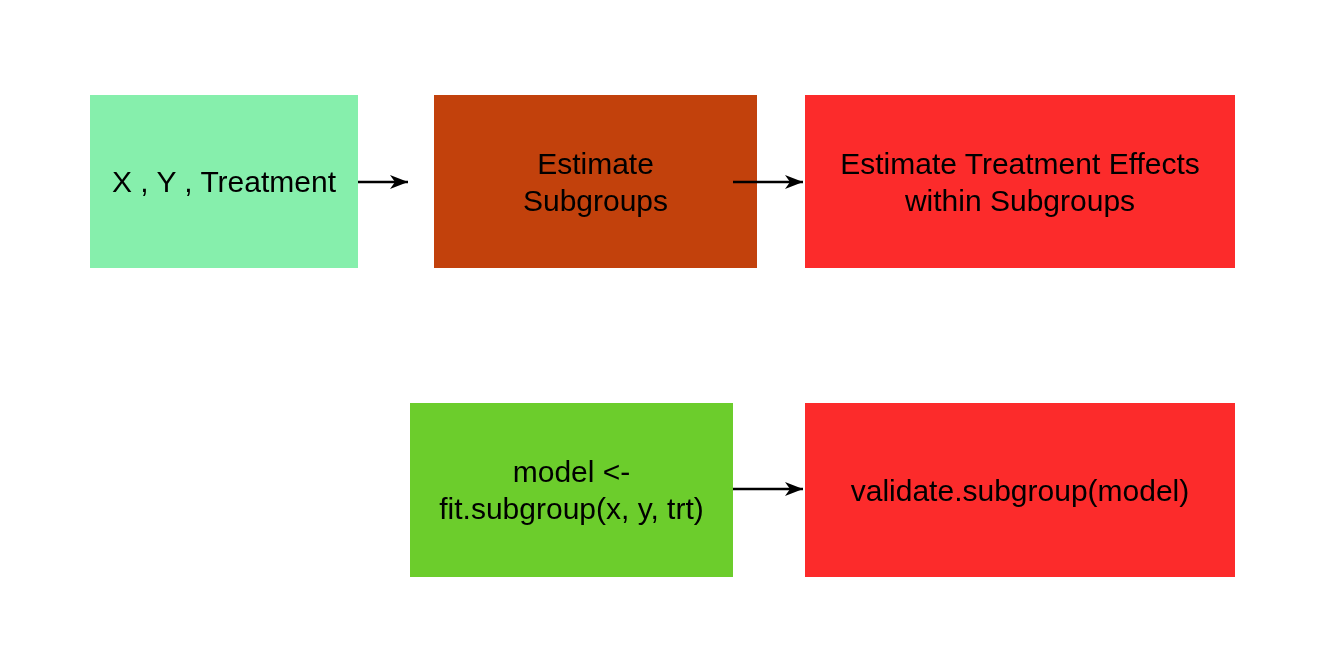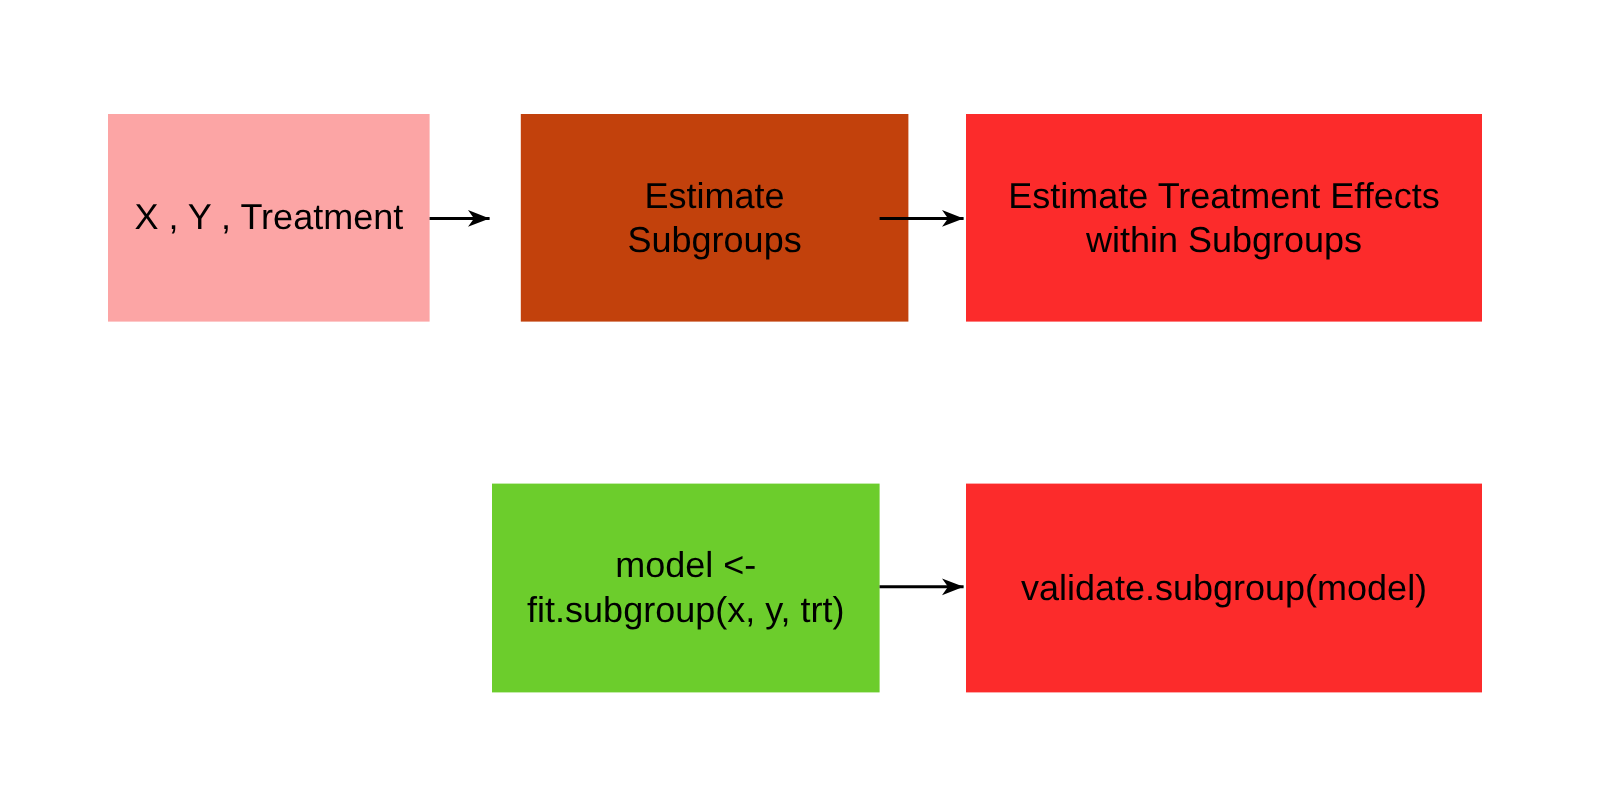--- a/index.html
+++ b/index.html
@@ -49,21 +49,21 @@
   }
   .arrow-head-fill {
     fill: #000000;
   }
 </style>
 </head>
 <body>
 
 <div class="canvas">
 
-  <div class="flow-box box-inputs" style="background-color: #fca5a5;">X , Y , Treatment</div>
+  <div class="flow-box box-inputs" style="background-color: #86efac;">X , Y , Treatment</div>
 
   <div class="flow-box box-est-subgroups" style="background-color: #c2410c; margin-left: 24px;">Estimate
 Subgroups</div>
 
   <div class="flow-box box-est-effects" style="background-color: rgb(252, 43, 43);">Estimate Treatment Effects
 within Subgroups</div>
 
   <div class="flow-box box-fit-code" style="background-color: rgb(108, 205, 44);">model &lt;-
 fit.subgroup(x, y, trt)</div>
 

